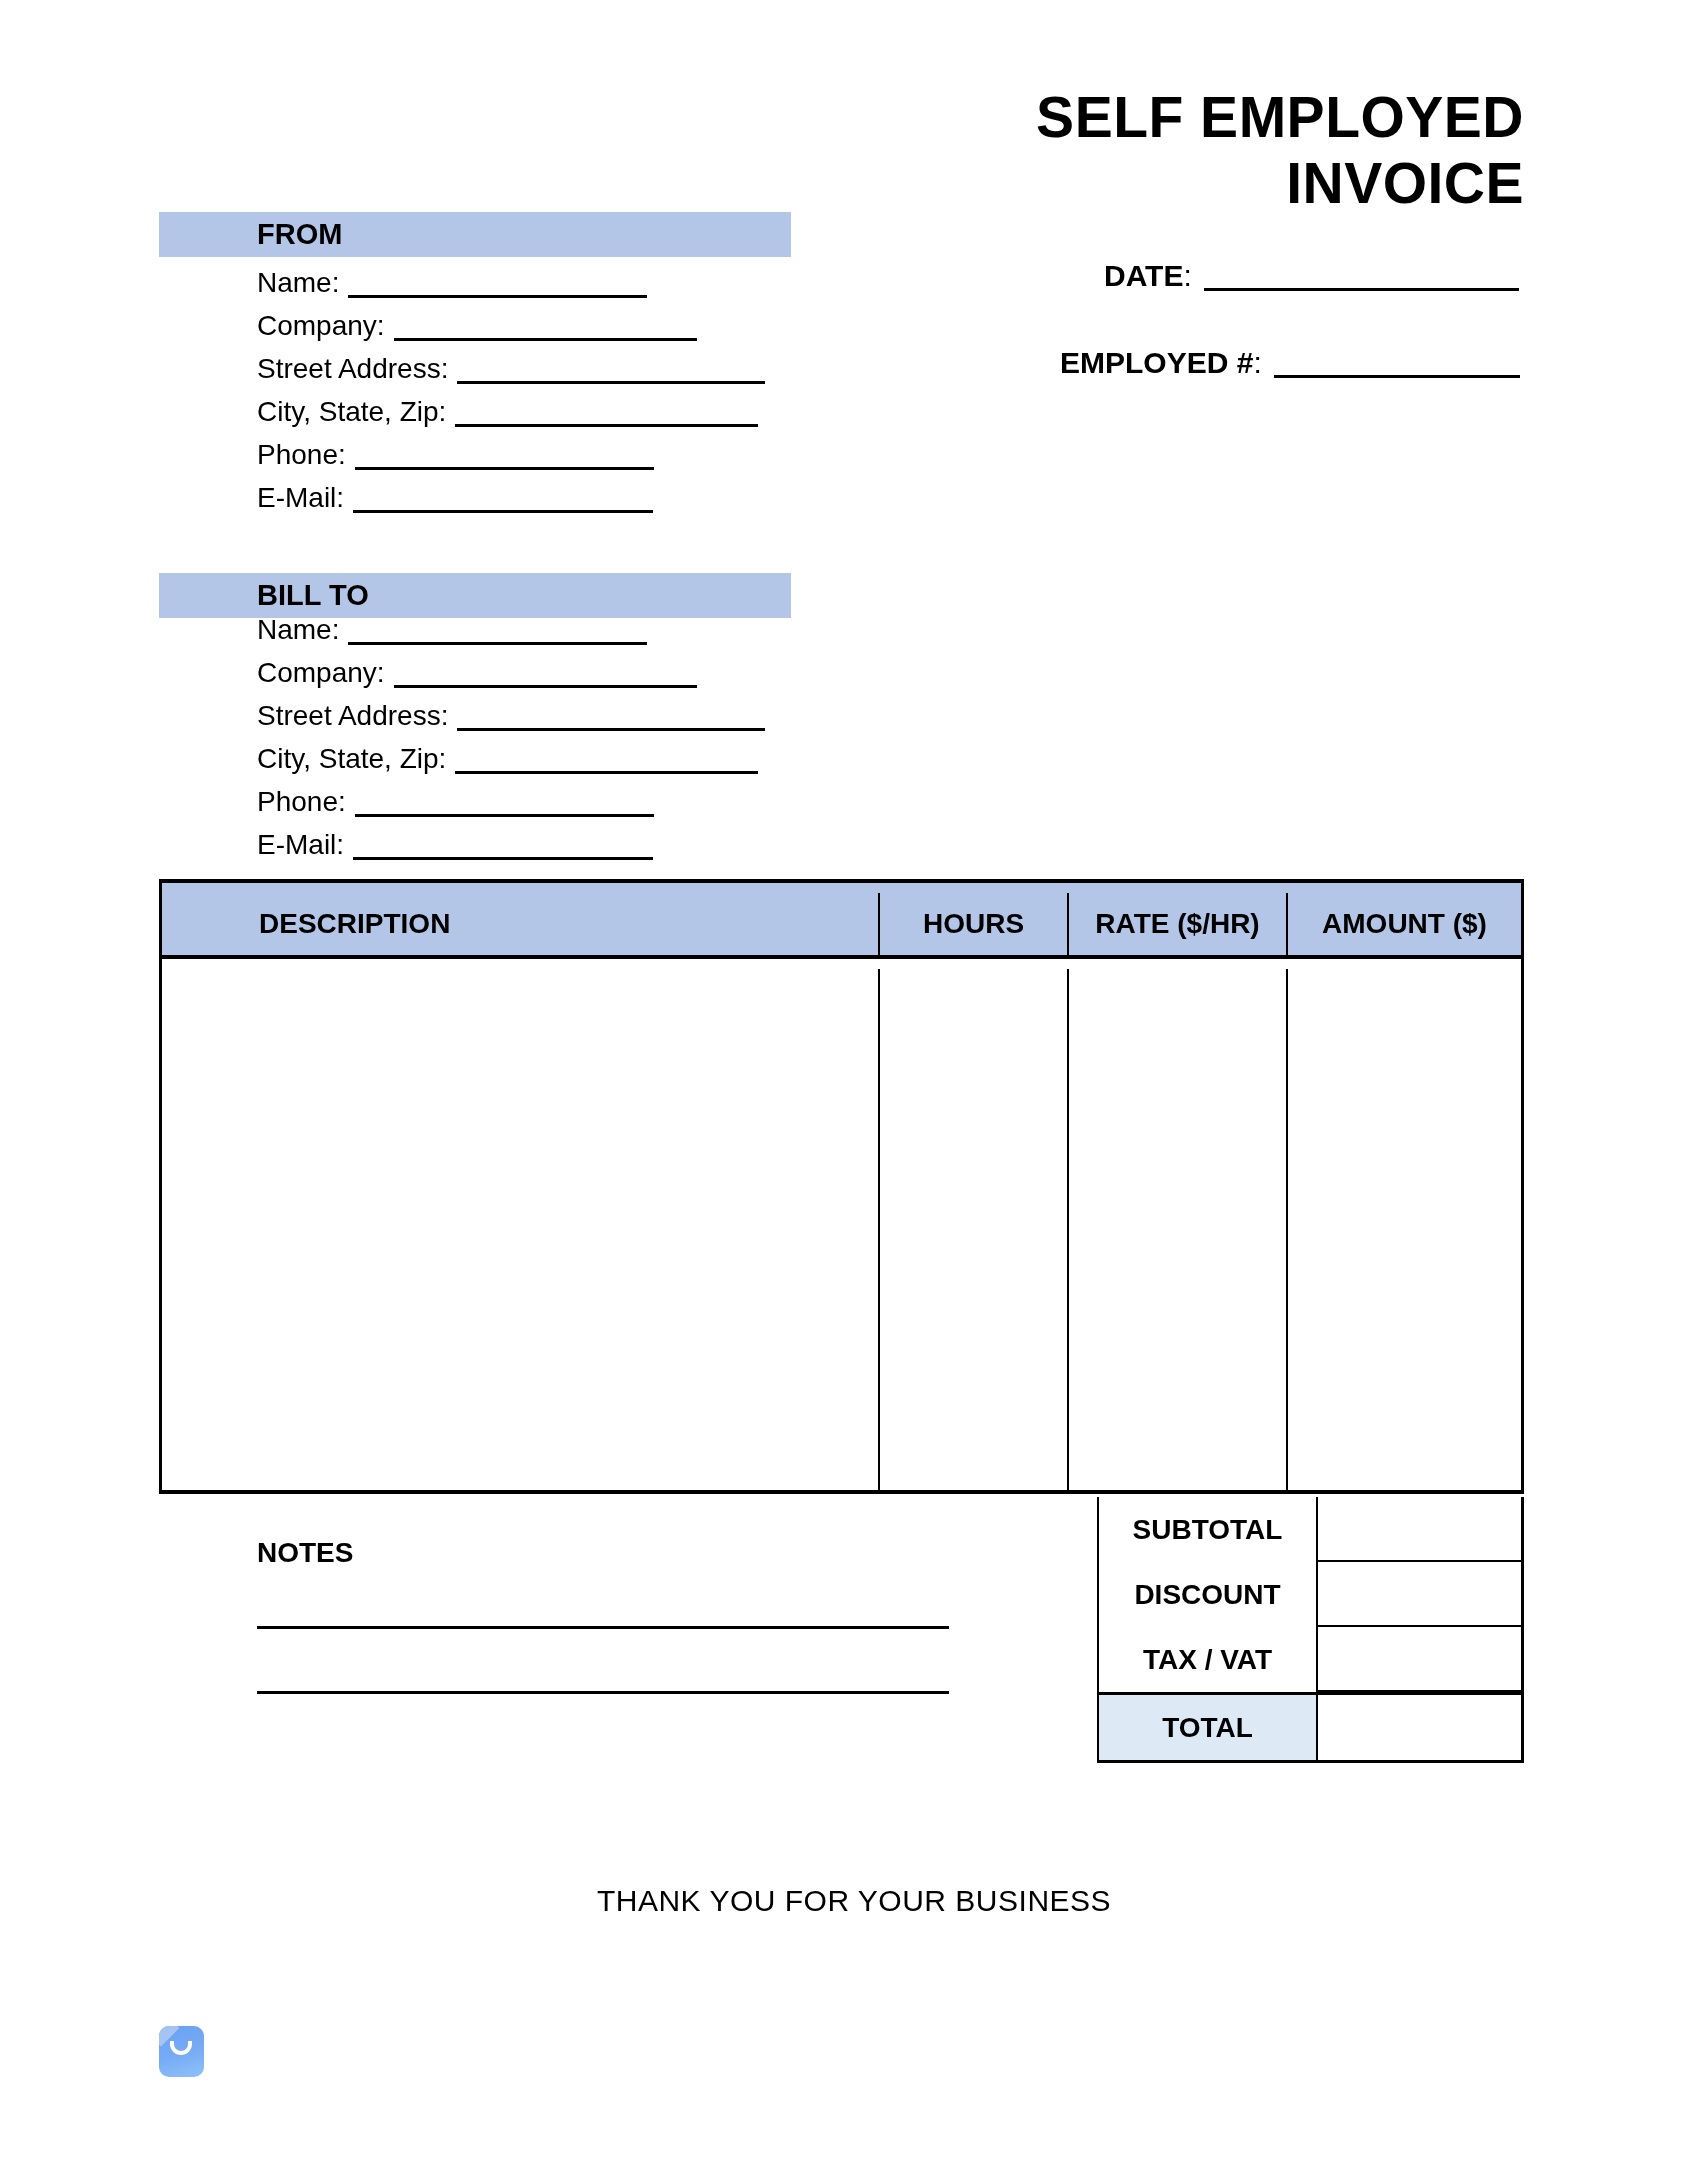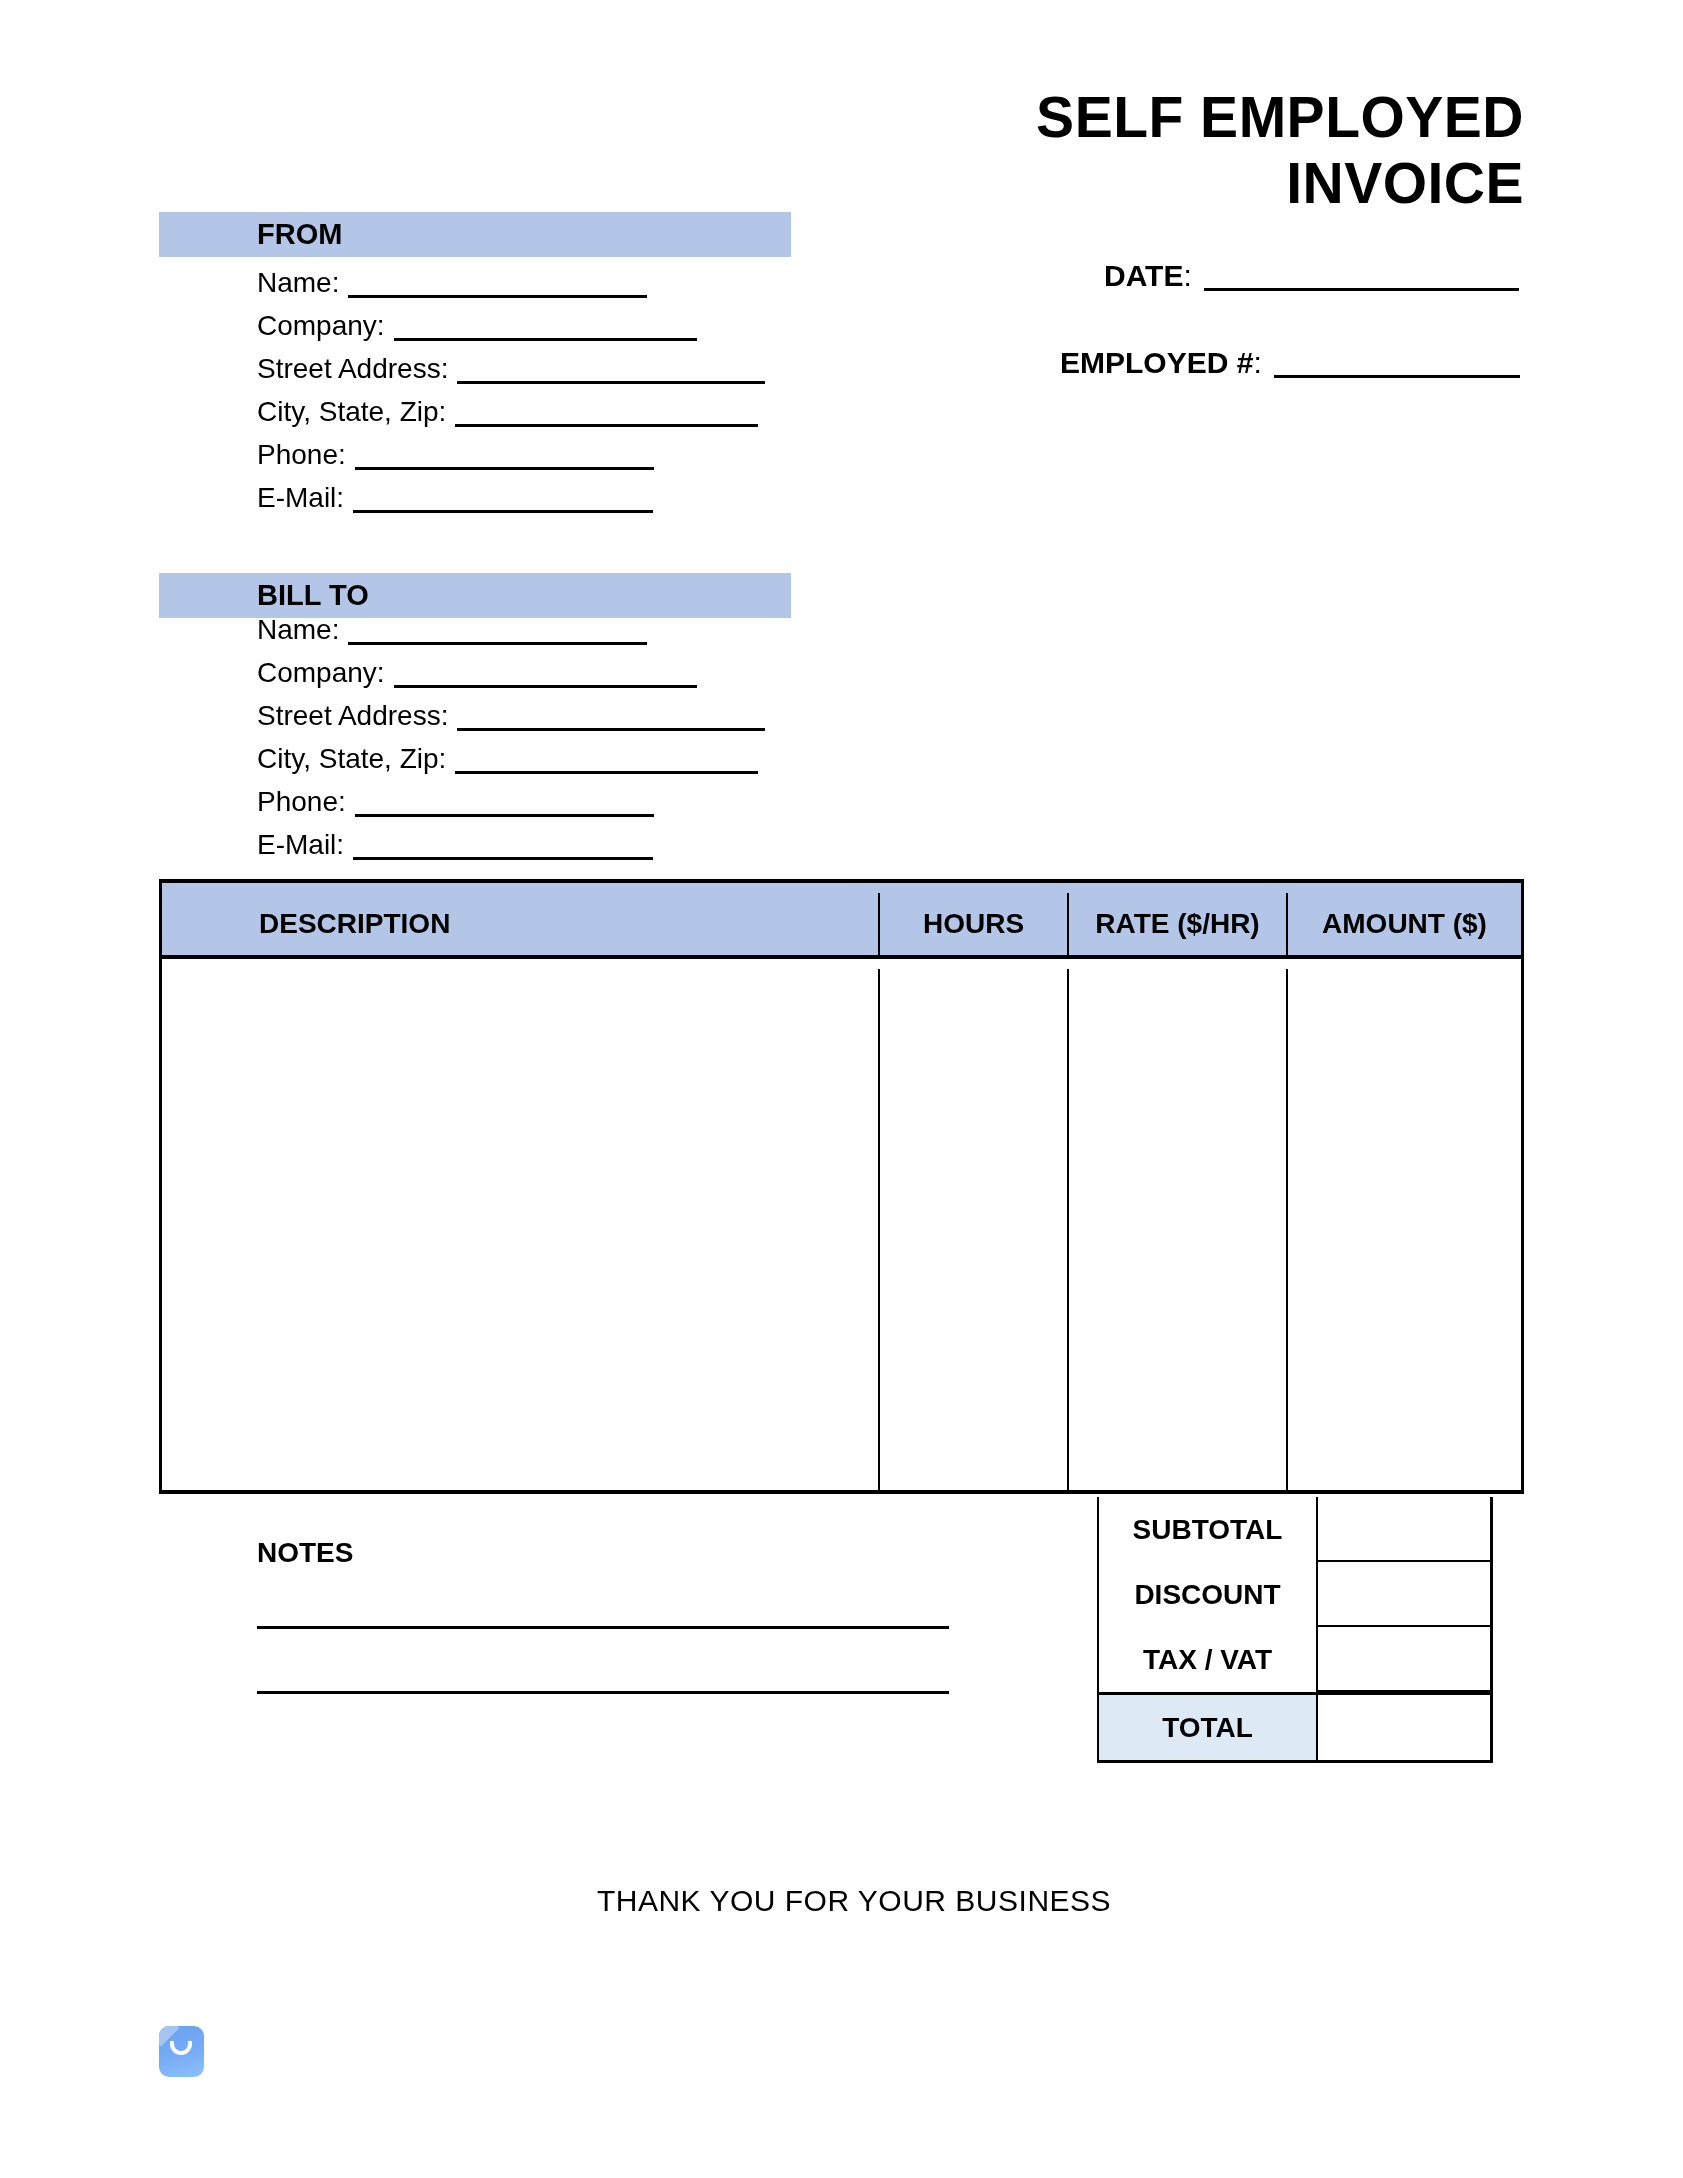--- a/index.html
+++ b/index.html
@@ -58,21 +58,21 @@
   .cell { display:flex; align-items:center;margin-top:10px; }
   .col-desc   { width:716px; justify-content:flex-start; padding-left:97px; }
   .col-hours  { width:189px; justify-content:center; border-left:2px solid #000; }
   .col-rate   { width:219px; justify-content:center; border-left:2px solid #000; }
   .col-amount { flex:1;      justify-content:center; border-left:2px solid #000; }
   .tbody-row .cell { align-items:flex-start; padding-top:10px; }
   .tbody-row .col-desc { padding-left:20px; }
 
   
   .summary {
-    position:absolute; left:1097px; top:1497px; width:396px;
+    position:absolute; left:1097px; top:1497px; width:427px;
     border-left:2px solid #000; border-right:3px solid #000; border-bottom:3px solid #000;
   }
   .sum-row { display:flex; height:65px; }
   .sum-row.total-row { height:68px; border-top:3px solid #000; }
   .sum-label {
     width:219px; border-right:2px solid #000;
     display:flex; align-items:center; justify-content:center;
     font-weight:bold; font-size:28px; white-space:nowrap;
   }
   .sum-value { flex:1; display:flex; align-items:center; justify-content:center; font-size:28px; }

